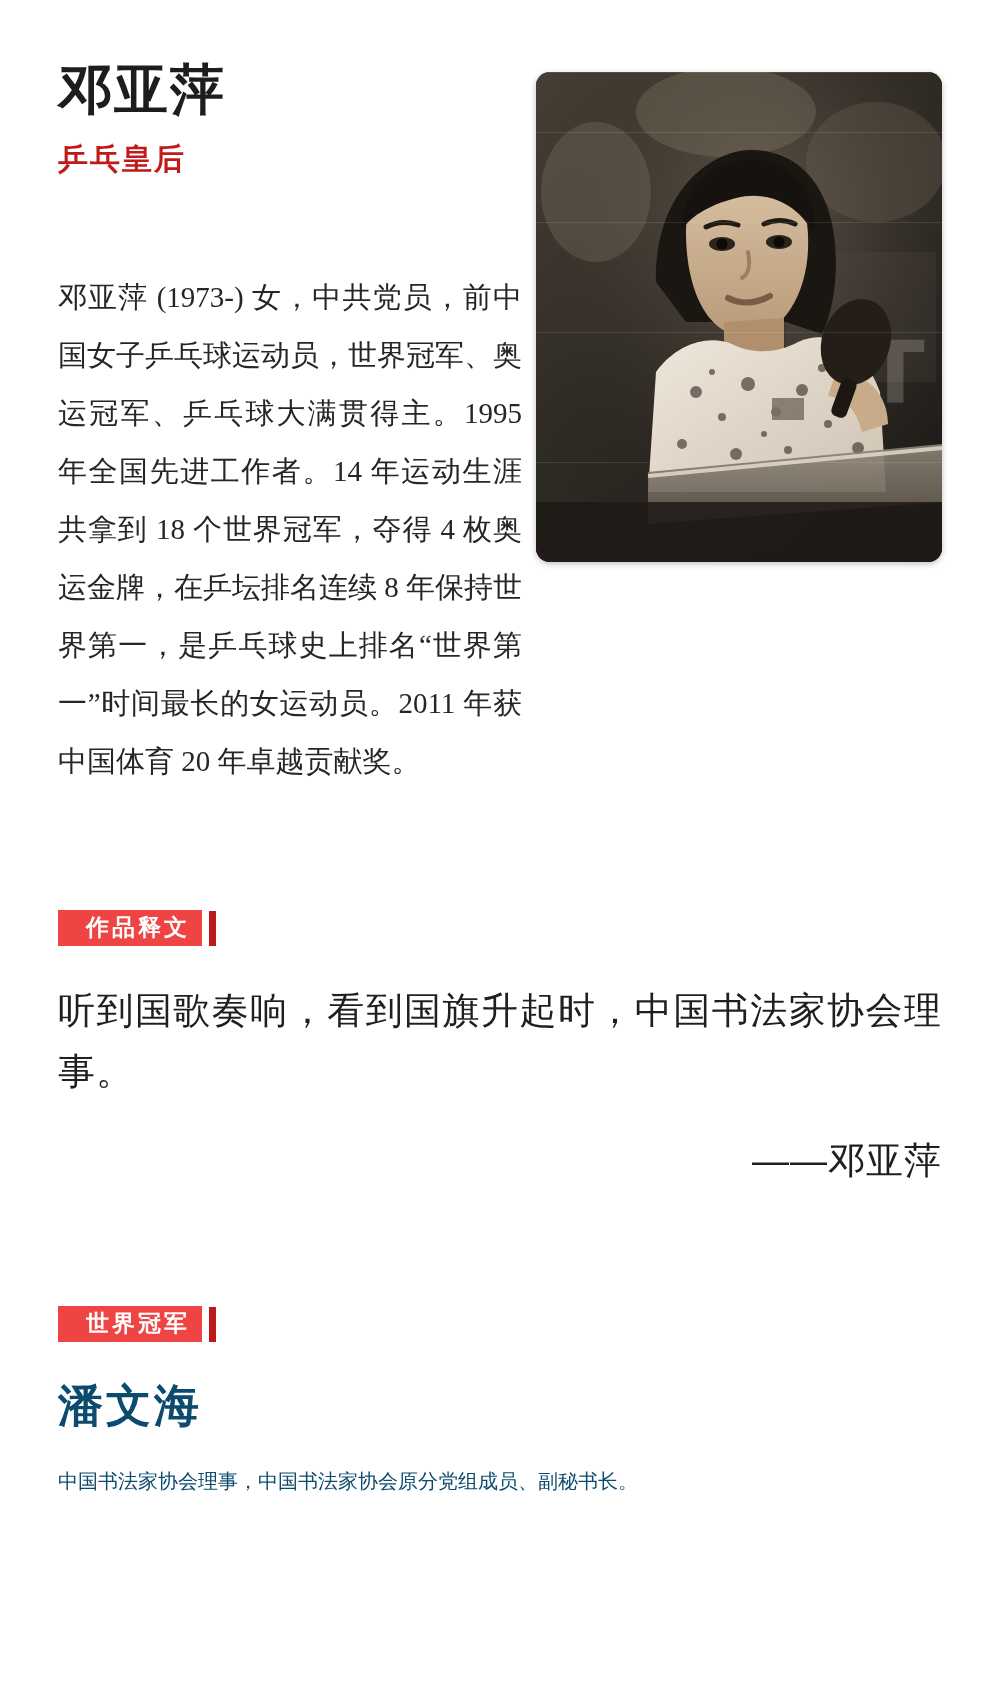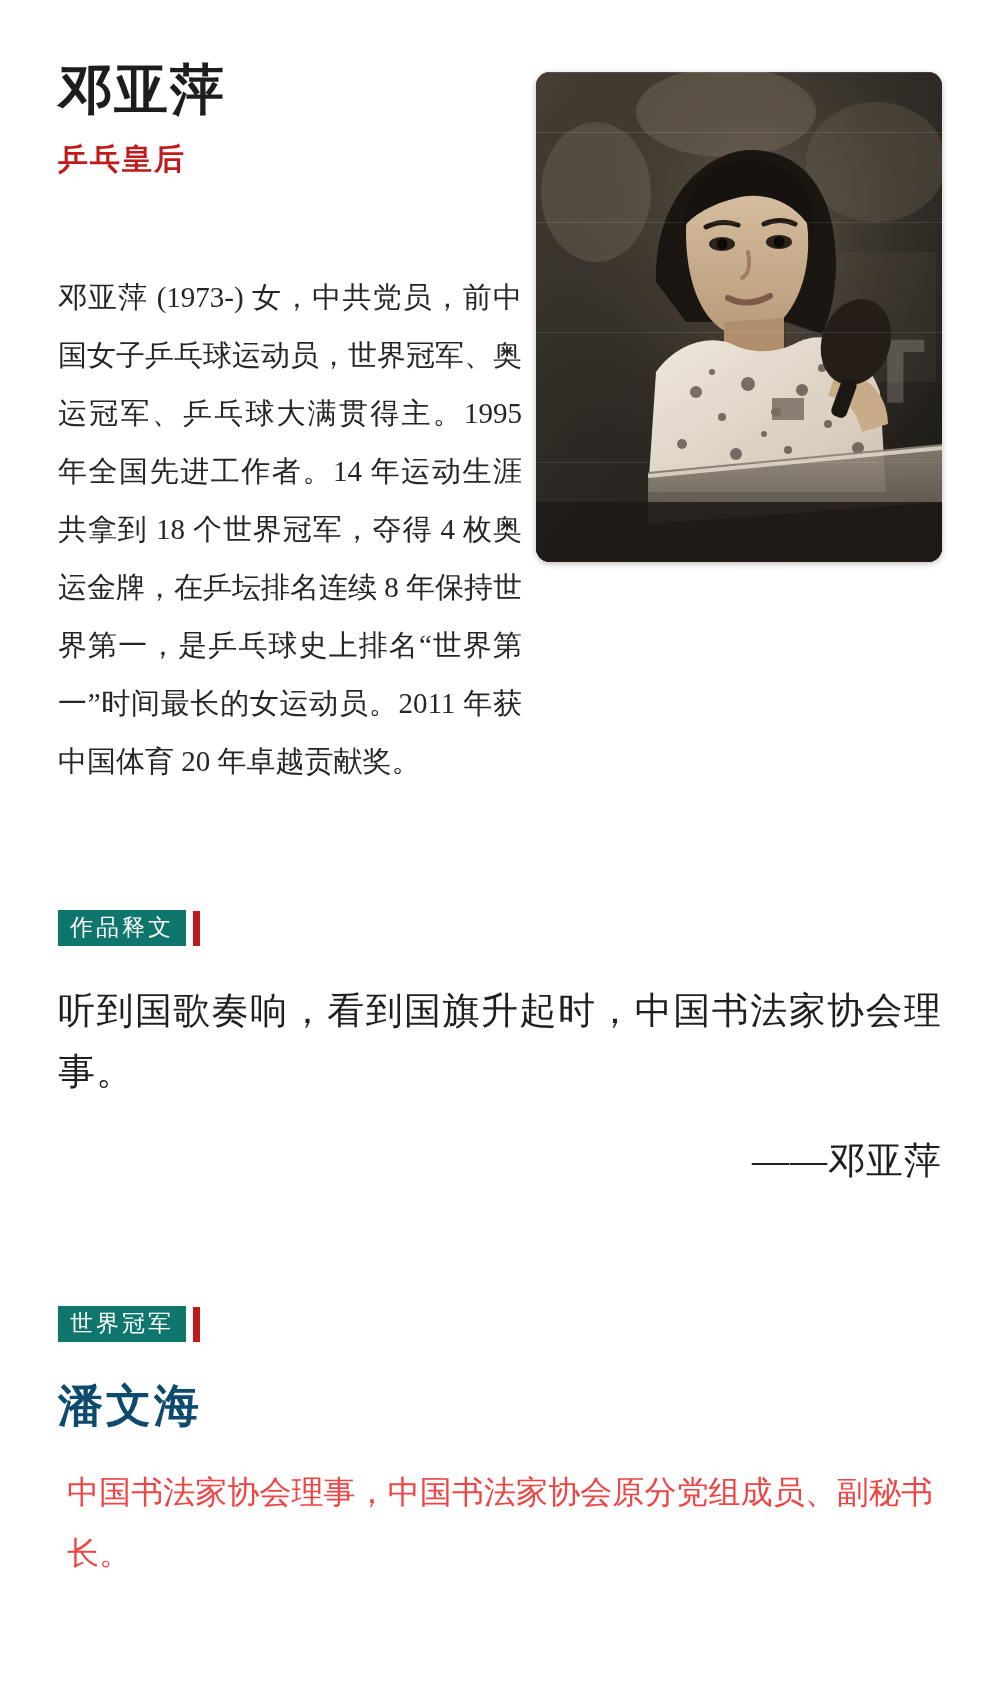--- a/index.html
+++ b/index.html
@@ -84,68 +84,68 @@
   .section {
     padding: 0 58px;
     clear: both;
   }
   .label-row {
     display: flex;
     align-items: center;
     margin: 0 0 34px 0;
   }
   .label-badge {
-    background: #0f766e;
+    background: #ef4444;
     color: #ffffff;
     font-family: "DejaVu Sans", "Liberation Sans", sans-serif;
-    font-weight: normal;
+    font-weight: bold;
     font-size: 23px;
     letter-spacing: 3px;
-    padding: 6px 12px 7px 12px;
+    padding: 6px 12px 7px 28px;
     line-height: 1;
   }
   .label-tick {
     width: 7px;
     height: 35px;
     background: #c0191c;
     margin-left: 7px;
   }
 
   .quote {
     font-family: "Liberation Serif", "DejaVu Serif", serif;
     font-size: 37px;
     line-height: 1.65;
     letter-spacing: 1px;
     color: #1f1f1f;
     margin: 0;
     text-align: justify;
   }
   .quote-attrib {
-    font-family: Liberation Serif, serif;
+    font-family: Liberation Sans, sans-serif;
     font-size: 37px;
     letter-spacing: 1px;
     color: #1f1f1f;
     text-align: right;
     margin-top: 34px;
   }
 
   .calligrapher-name {
     font-family: "DejaVu Sans", "Liberation Sans", sans-serif;
     font-weight: bold;
     font-size: 45px;
     letter-spacing: 3px;
     color: #0c4a6e;
     margin: 0 0 26px 0;
   }
   .calligrapher-bio {
-    font-size: 32px;
+    font-size: 20px;
     line-height: 1.9;
-    color: #ef4444;
+    color: #0c4a6e;
     text-align: justify;
-    margin: 9px;
+    margin: 0;
   }
   .gap-xl { height: 120px; }
   .gap-md { height: 52px; }
 </style>
 </head>
 <body>
 
 <div class="page">
 
   <div class="portrait">

